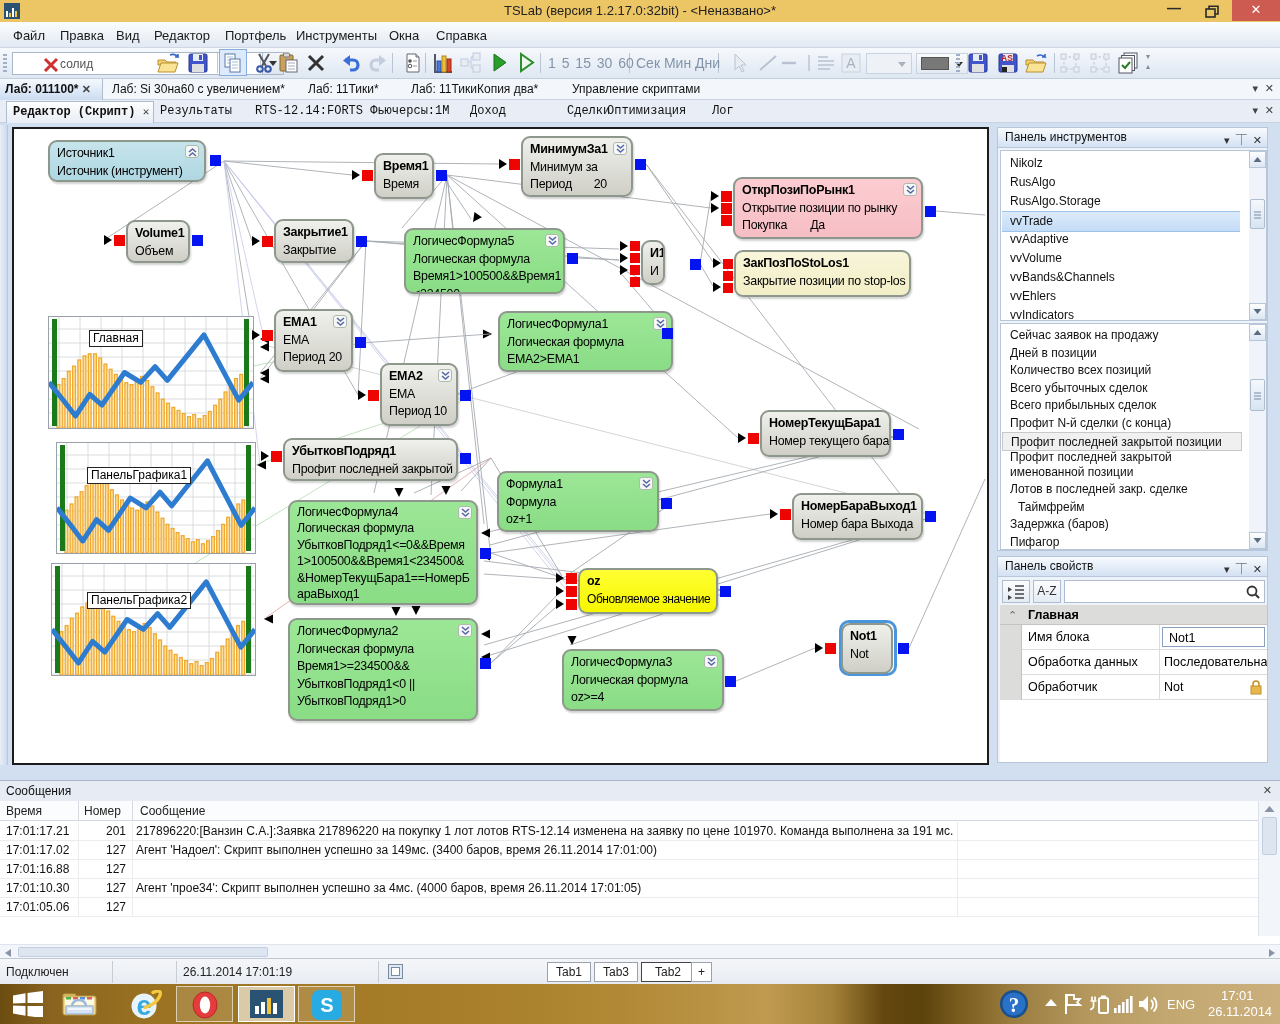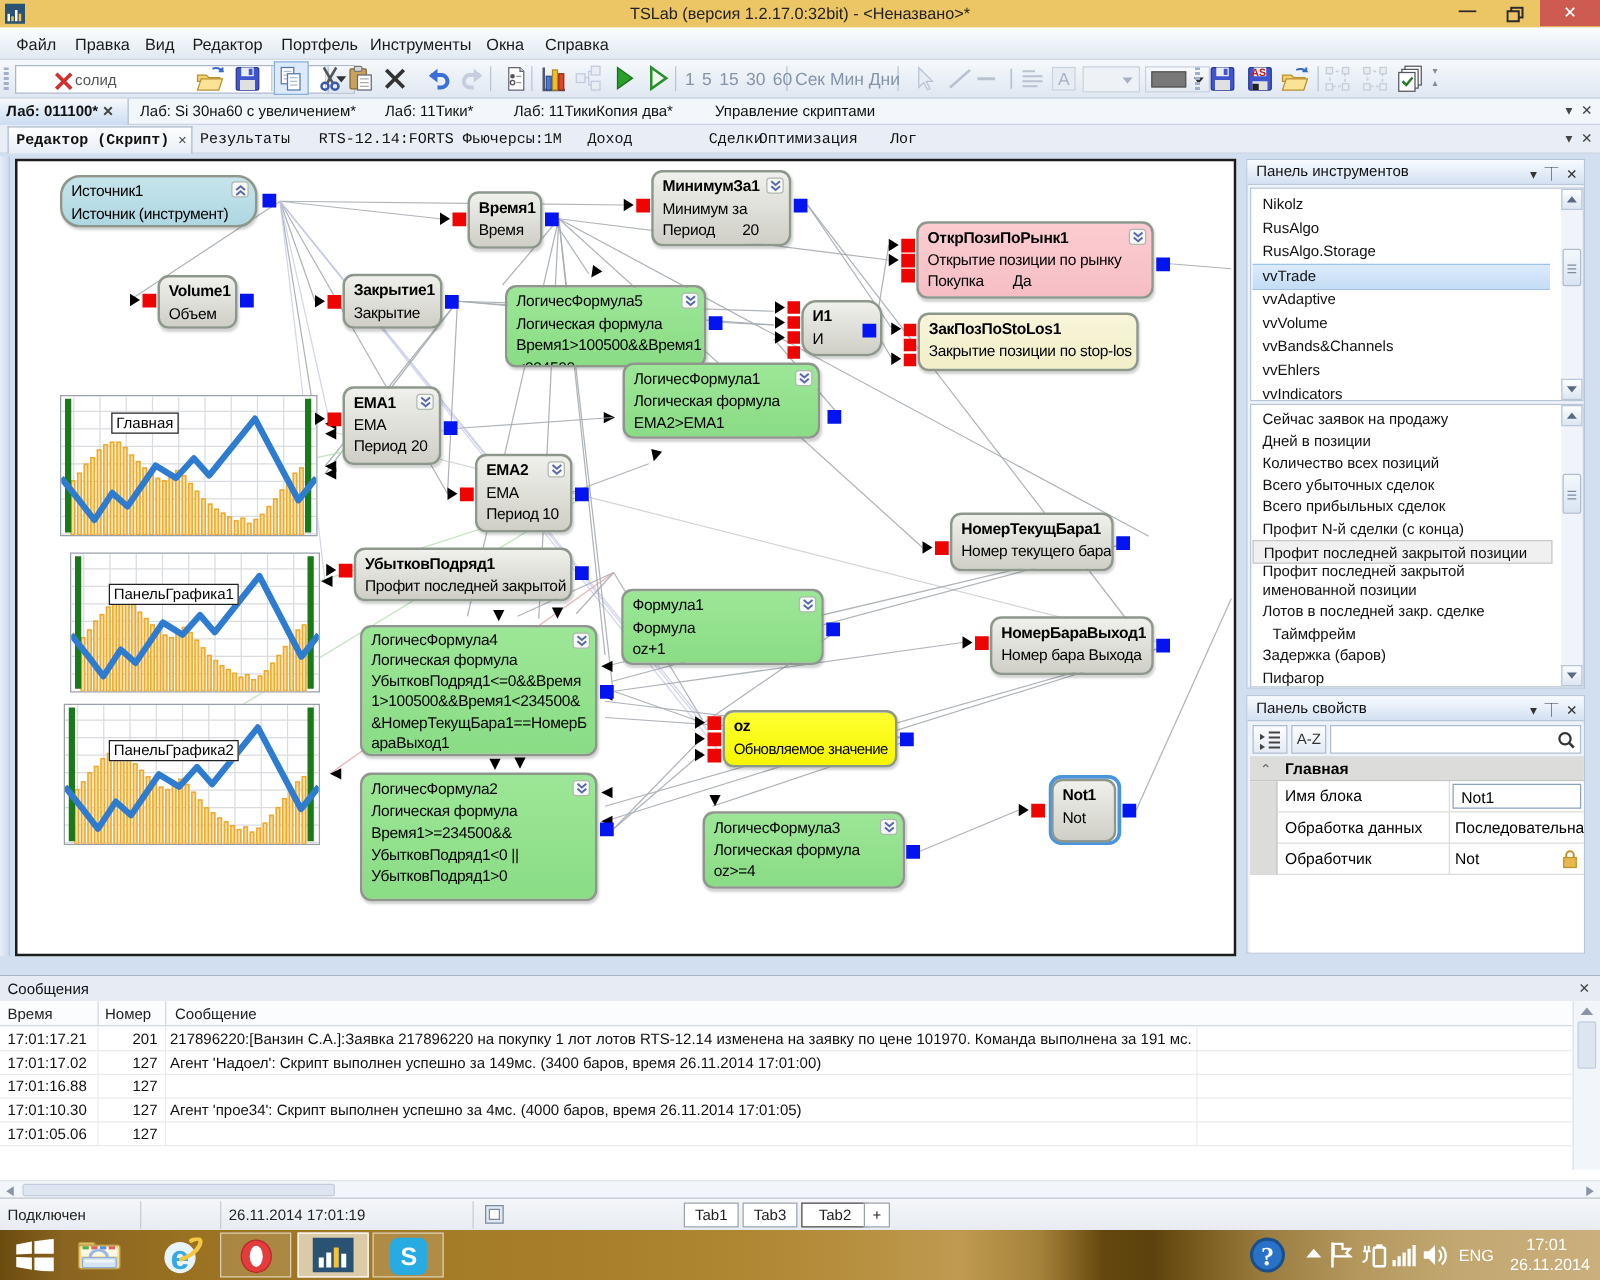--- a/index.html
+++ b/index.html
@@ -42,21 +42,21 @@
 #canvas { position:absolute; left:12px; top:4px; width:977px; height:638px; background:#fff; border:2px solid #1c1c1c; }
 #canvasbar { position:absolute; left:2px; bottom:2px; width:969px; height:27px; background:linear-gradient(#fcfdfe,#e8edf4); border-top:1px solid #c8d0da; }
 
 .blk { position:absolute; border:2px solid #8e978c; border-radius:9px; font-size:12.4px; color:#000; box-shadow:1px 2px 2px rgba(0,0,0,0.18); padding:3px 0 0 7px; line-height:17.5px; overflow:hidden; z-index:3; white-space:nowrap; letter-spacing:-0.25px;}
 .blk b { font-size:12.5px; }
 .gray { background:linear-gradient(#f0f0ec,#cfcfc7); }
 .green { background:linear-gradient(#9ce797,#8adc85); }
 .pink { background:linear-gradient(#fbccd1,#f6bec4); }
 .pyel { background:linear-gradient(#f8f5da,#f2eec6); }
 .yel { background:linear-gradient(#ffff33,#f6f600); }
-.blue { background:linear-gradient(#c6e4ec,#aed7e2);border-radius:16px; }
+.blue { background:linear-gradient(#c6e4ec,#aed7e2); }
 .sq { position:absolute; width:11px; height:11px; z-index:4; }
 .rsq { background:#ee0400; }
 .bsq { background:#0414f0; }
 .arr { position:absolute; width:0; height:0; border-top:5px solid transparent; border-bottom:5px solid transparent; border-left:8px solid #000; z-index:4; }
 .chev { position:absolute; width:14px; height:13px; background:#f6f8f6; border:1px solid #b0b8b0; border-radius:3px; color:#5868a8; z-index:4; }
 .chev svg { position:absolute; left:1px; top:1px; }
 .kv { display:flex; justify-content:space-between; }
 
 .chart { position:absolute; background:#fff; border:1px solid #9aa0a8; z-index:2; }
 .clabel { position:absolute; background:#fff; border:1px solid #222; font-size:12px; padding:0 3px; line-height:15px; z-index:3; }
@@ -625,27 +625,27 @@
             <svg width="11" height="10">
               <path d="M2 1 l3.5 3 l3.5 -3 M2 5 l3.5 3 l3.5 -3" stroke="#5868a8" stroke-width="1.6" fill="none"></path>
             </svg>
           </div></div>
       <div class="blk gray" style="left:366px;top:234px;width:78px;height:63px;"><b>ЕМА2</b><br>ЕМА<div class="kv" style="padding-right:9px;">Период <span>10</span></div>
         <div class="chev" style="right:4px;top:4px;">
             <svg width="11" height="10">
               <path d="M2 1 l3.5 3 l3.5 -3 M2 5 l3.5 3 l3.5 -3" stroke="#5868a8" stroke-width="1.6" fill="none"></path>
             </svg>
           </div></div>
-      <div class="blk green" style="left:484px;top:161px;width:158px;height:61px;">ЛогичесФормула1<br>Логическая формула<br>ЕМА2&gt;ЕМА1
+      <div class="blk green" style="left:484px;top:182px;width:175px;height:61px;">ЛогичесФормула1<br>Логическая формула<br>ЕМА2&gt;ЕМА1
         <div class="chev" style="right:4px;top:4px;">
             <svg width="11" height="10">
               <path d="M2 1 l3.5 3 l3.5 -3 M2 5 l3.5 3 l3.5 -3" stroke="#5868a8" stroke-width="1.6" fill="none"></path>
             </svg>
           </div></div>
-      <div class="blk gray" style="left:627px;top:111px;width:65px;height:45px;border-radius:12px;"><b>И1</b><br>И</div>
+      <div class="blk gray" style="left:627px;top:111px;width:24px;height:45px;"><b>И1</b><br>И</div>
       <div class="blk pink" style="left:719px;top:48px;width:190px;height:62px;"><b>ОткрПозиПоРынк1</b><br>Открытие позиции по рынку<div class="kv" style="padding-right:96px;">Покупка <span>Да</span></div>
         <div class="chev" style="right:4px;top:4px;">
             <svg width="11" height="10">
               <path d="M2 1 l3.5 3 l3.5 -3 M2 5 l3.5 3 l3.5 -3" stroke="#5868a8" stroke-width="1.6" fill="none"></path>
             </svg>
           </div></div>
       <div class="blk pyel" style="left:720px;top:121px;width:177px;height:47px;"><b>ЗакПозПоStoLos1</b><br>Закрытие позиции по stop-los</div>
       <div class="blk gray" style="left:746px;top:281px;width:131px;height:47px;"><b>НомерТекущБара1</b><br>Номер текущего бара</div>
       <div class="blk gray" style="left:269px;top:309px;width:175px;height:43px;"><b>УбытковПодряд1</b><br>Профит последней закрытой</div>
       <div class="blk green" style="left:274px;top:371px;width:190px;height:105px;line-height:16.4px;padding-top:2px;">ЛогичесФормула4<br>Логическая формула<br>УбытковПодряд1&lt;=0&amp;&amp;Время<br>1&gt;100500&amp;&amp;Время1&lt;234500&amp;<br>&amp;НомерТекущБара1==НомерБ<br>араВыход1

